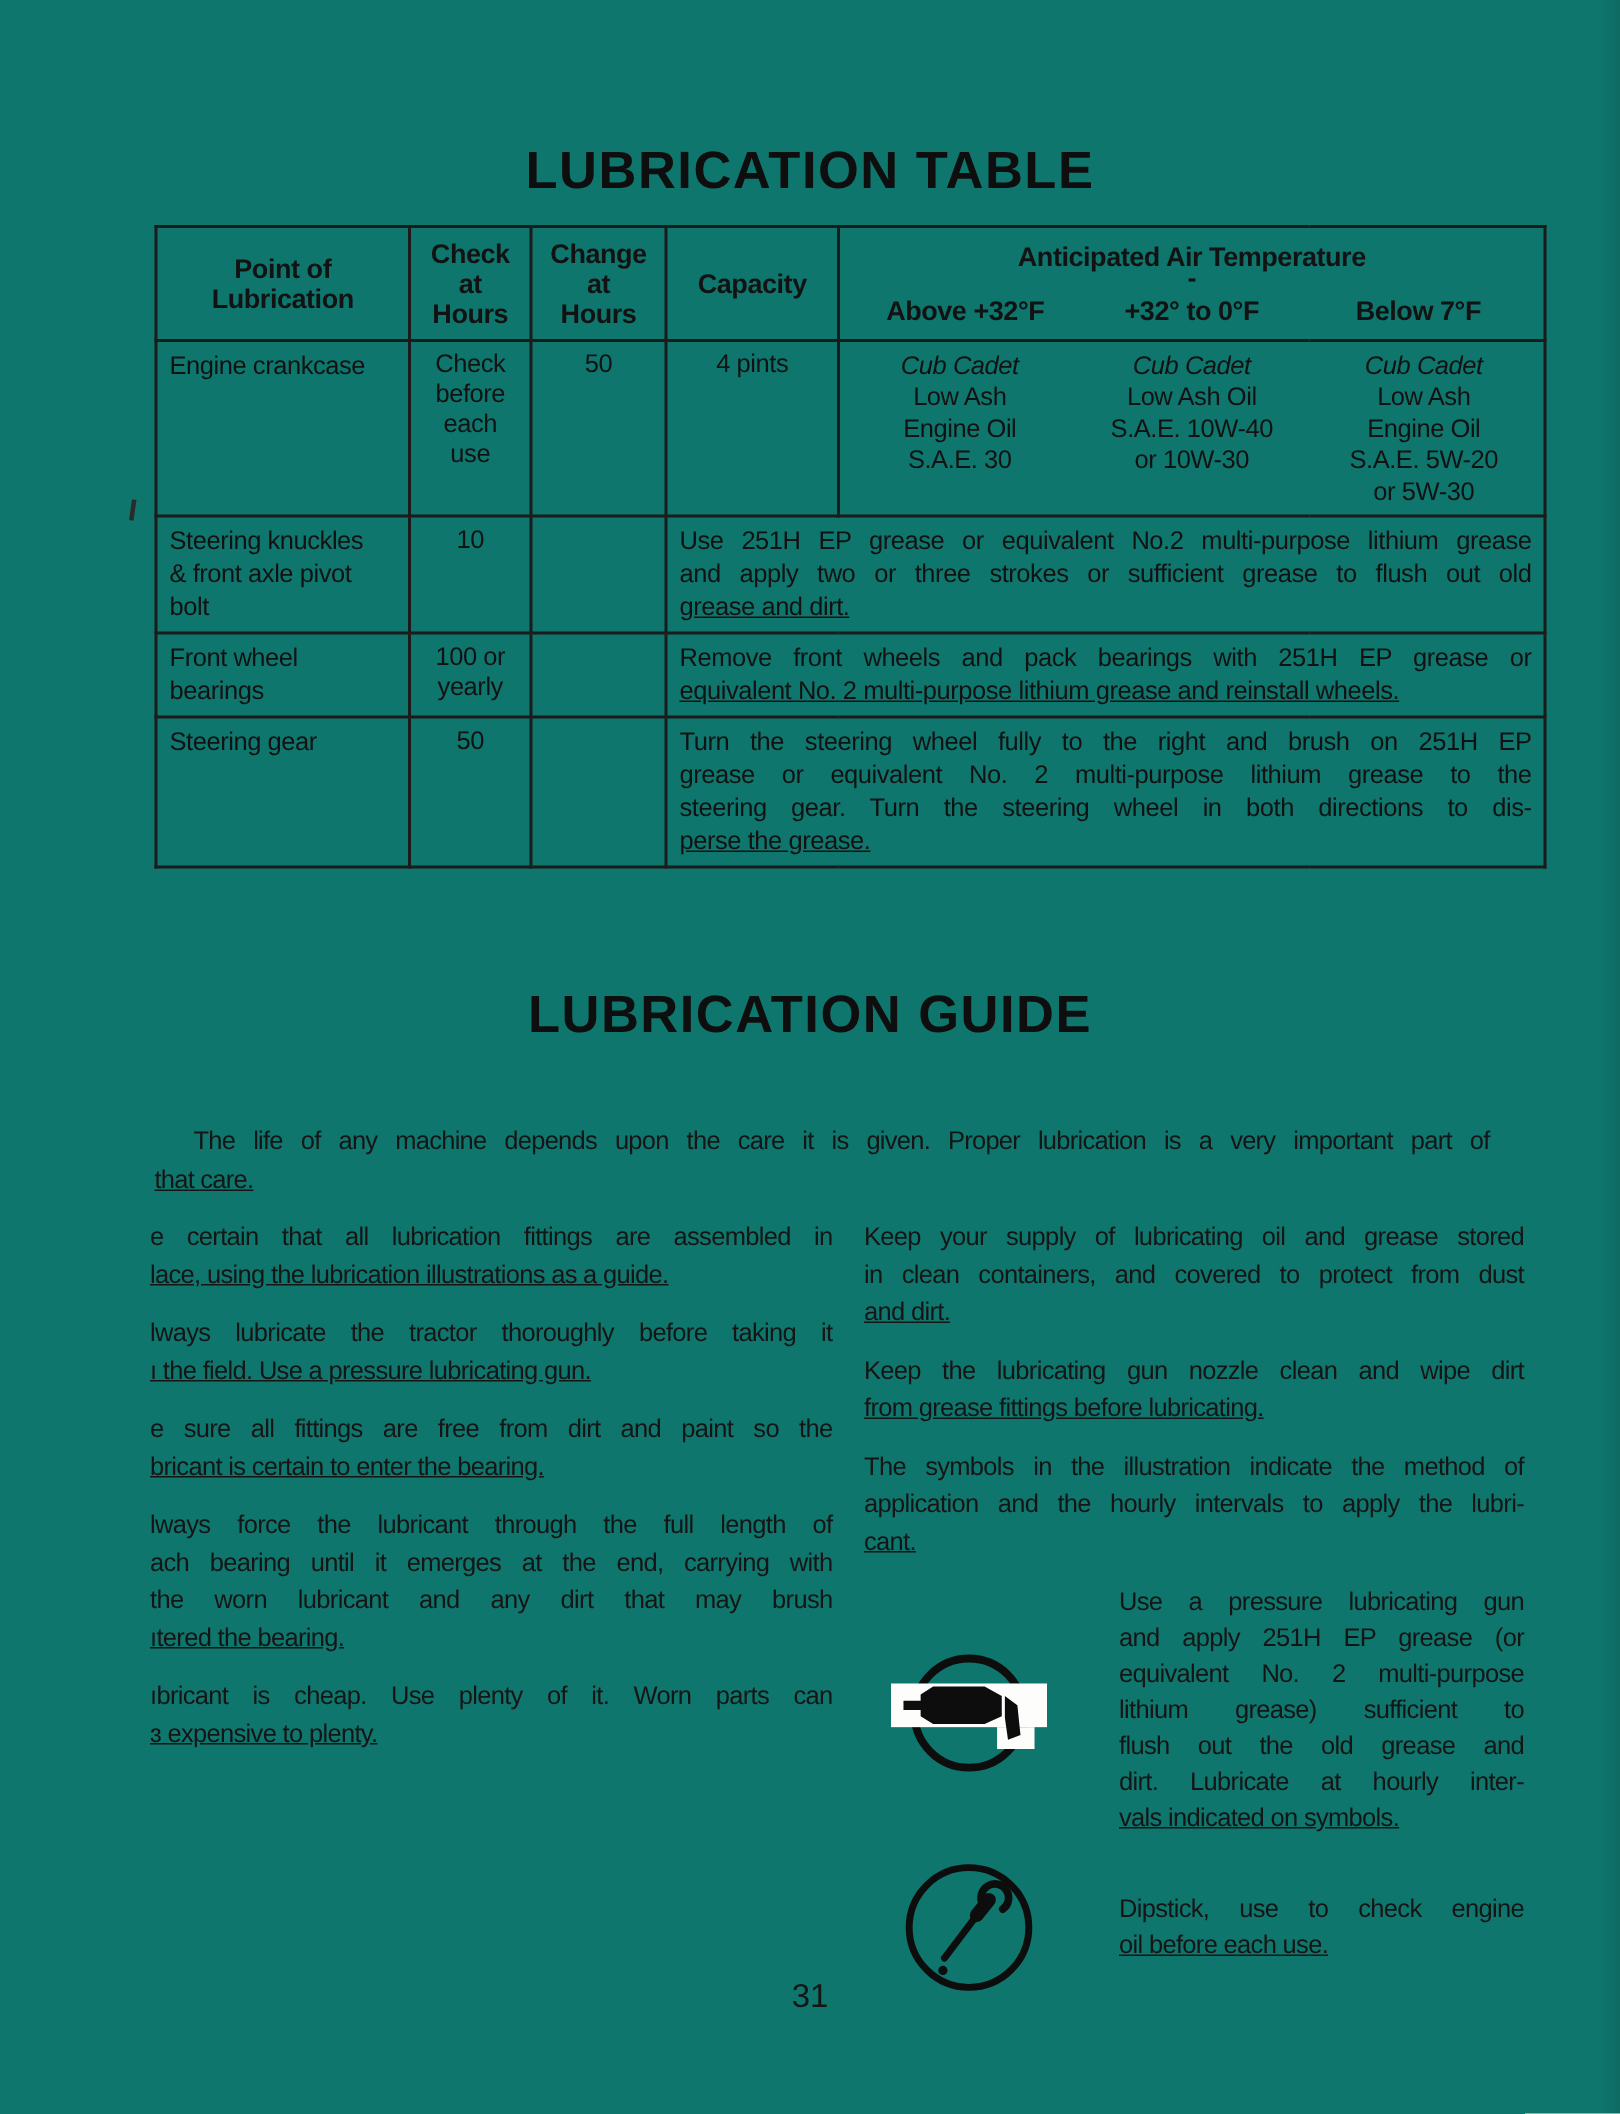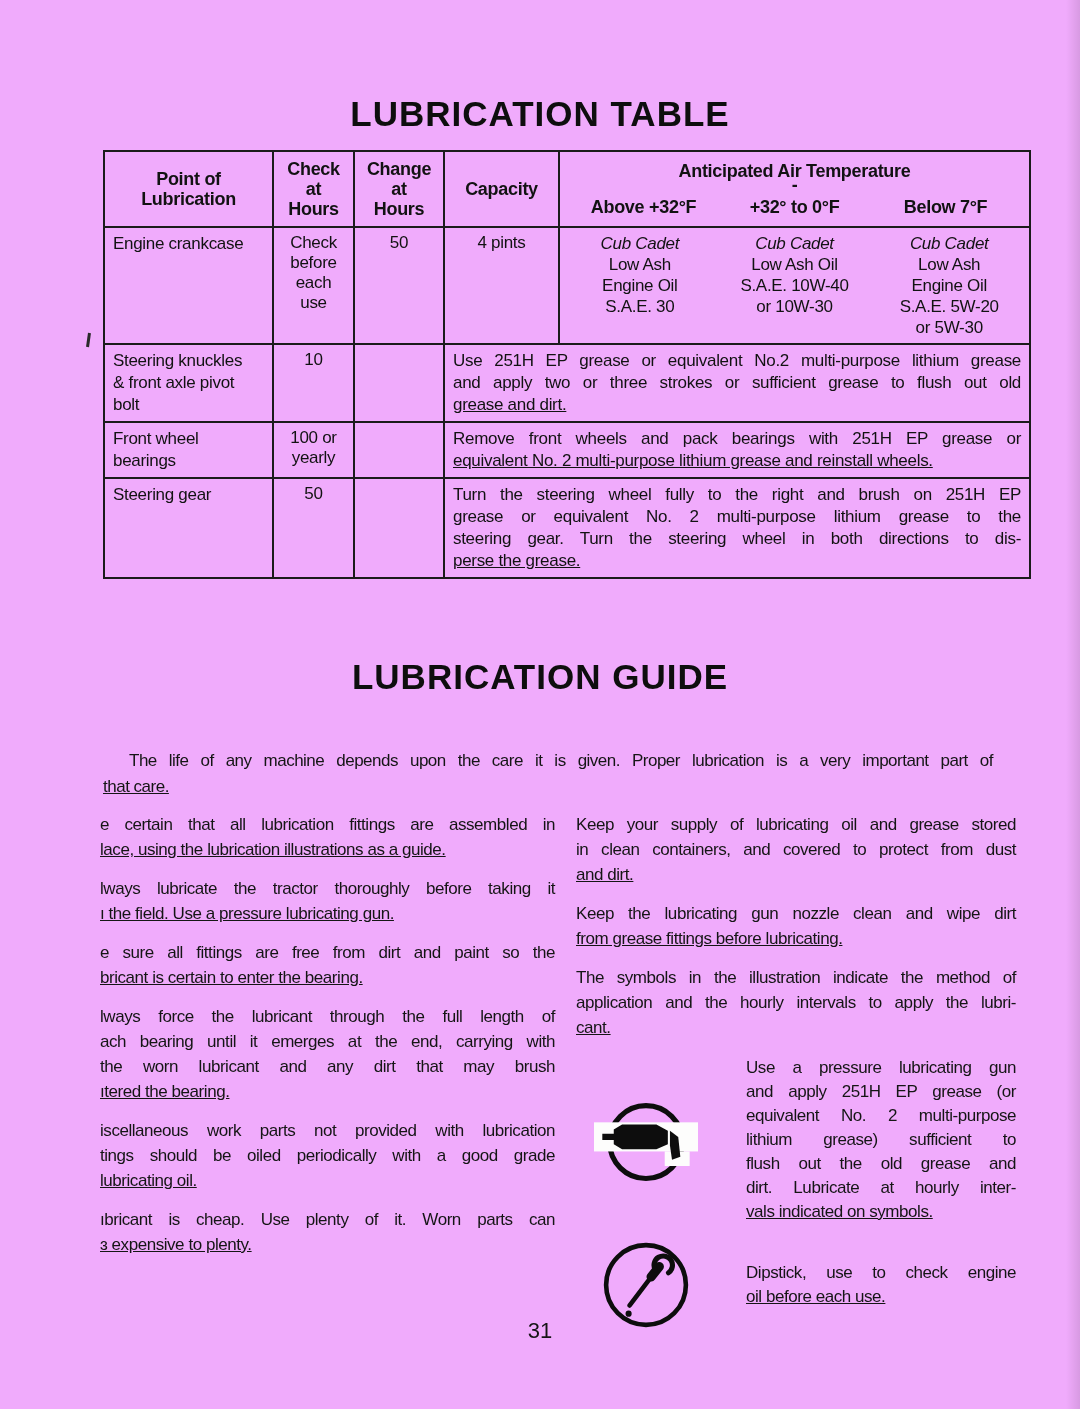--- a/index.html
+++ b/index.html
@@ -1,18 +1,18 @@
 <!DOCTYPE html>
 <html><head>
 <meta charset="utf-8">
 <style>
   html,body { margin:0; padding:0; background:#e8e8e8; }
   .page {
     position:relative; width:1080px; height:1409px; margin:0 auto;
-    background:#f0abfc; color:#151515; overflow:hidden;
+    background:#0f766e; color:#151515; overflow:hidden;
     font-family:"Liberation Sans","DejaVu Sans",sans-serif;
   }
   .doc-title {
     position:absolute; left:0; width:1080px; text-align:center;
     font-size:35px; font-weight:bold; letter-spacing:1px; margin:0; color:#0e0e0e;
   }
   .t1 { top:94px; }
   .t2 { top:657px; }
 
   
@@ -193,25 +193,20 @@
         <div class="ln">e sure all fittings are free from dirt and paint so the</div>
         <div class="ln last">bricant is certain to enter the bearing.</div>
       </div>
     <div class="para">
         <div class="ln">lways force the lubricant through the full length of</div>
         <div class="ln">ach bearing until it emerges at the end, carrying with</div>
         <div class="ln">the worn lubricant and any dirt that may brush</div>
         <div class="ln last">ıtered the bearing.</div>
       </div>
     <div class="para">
-        <div class="ln">iscellaneous work parts not provided with lubrication</div>
-        <div class="ln">tings should be oiled periodically with a good grade</div>
-        <div class="ln last">lubricating oil.</div>
-      </div>
-    <div class="para">
         <div class="ln">ıbricant is cheap.  Use plenty of it.  Worn parts can</div>
         <div class="ln last">ɜ expensive to plenty.</div>
       </div>
   </div>
 
   <div class="col rightcol">
     <div class="para">
         <div class="ln">Keep your supply of lubricating oil and grease stored</div>
         <div class="ln">in clean containers, and covered to protect from dust</div>
         <div class="ln last">and dirt.</div>

